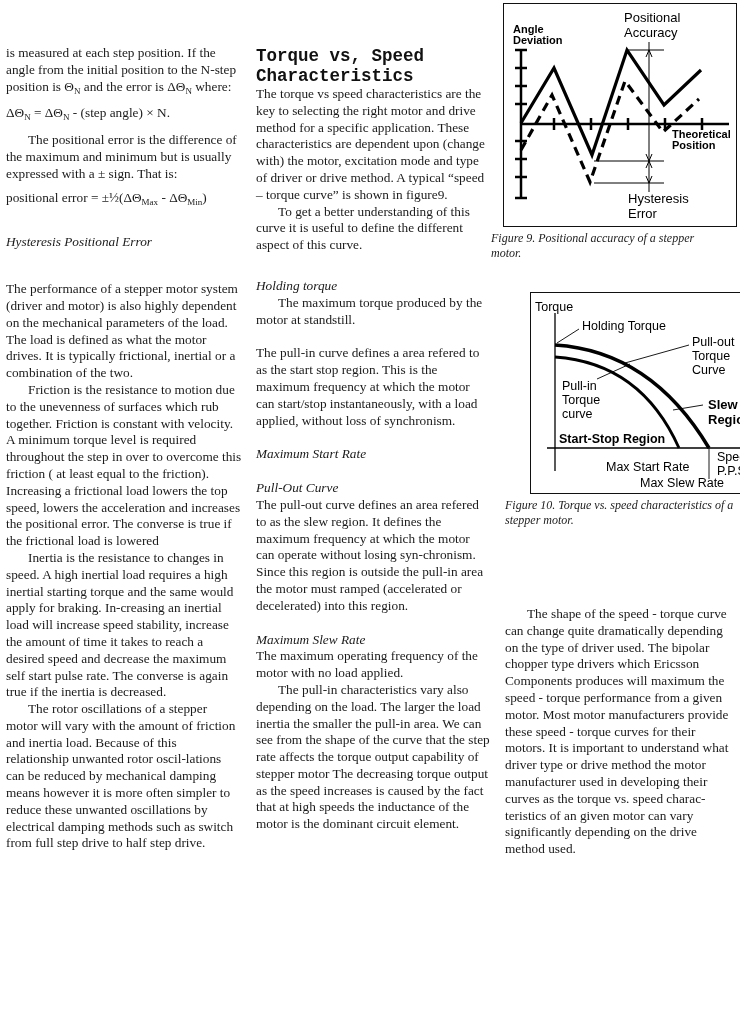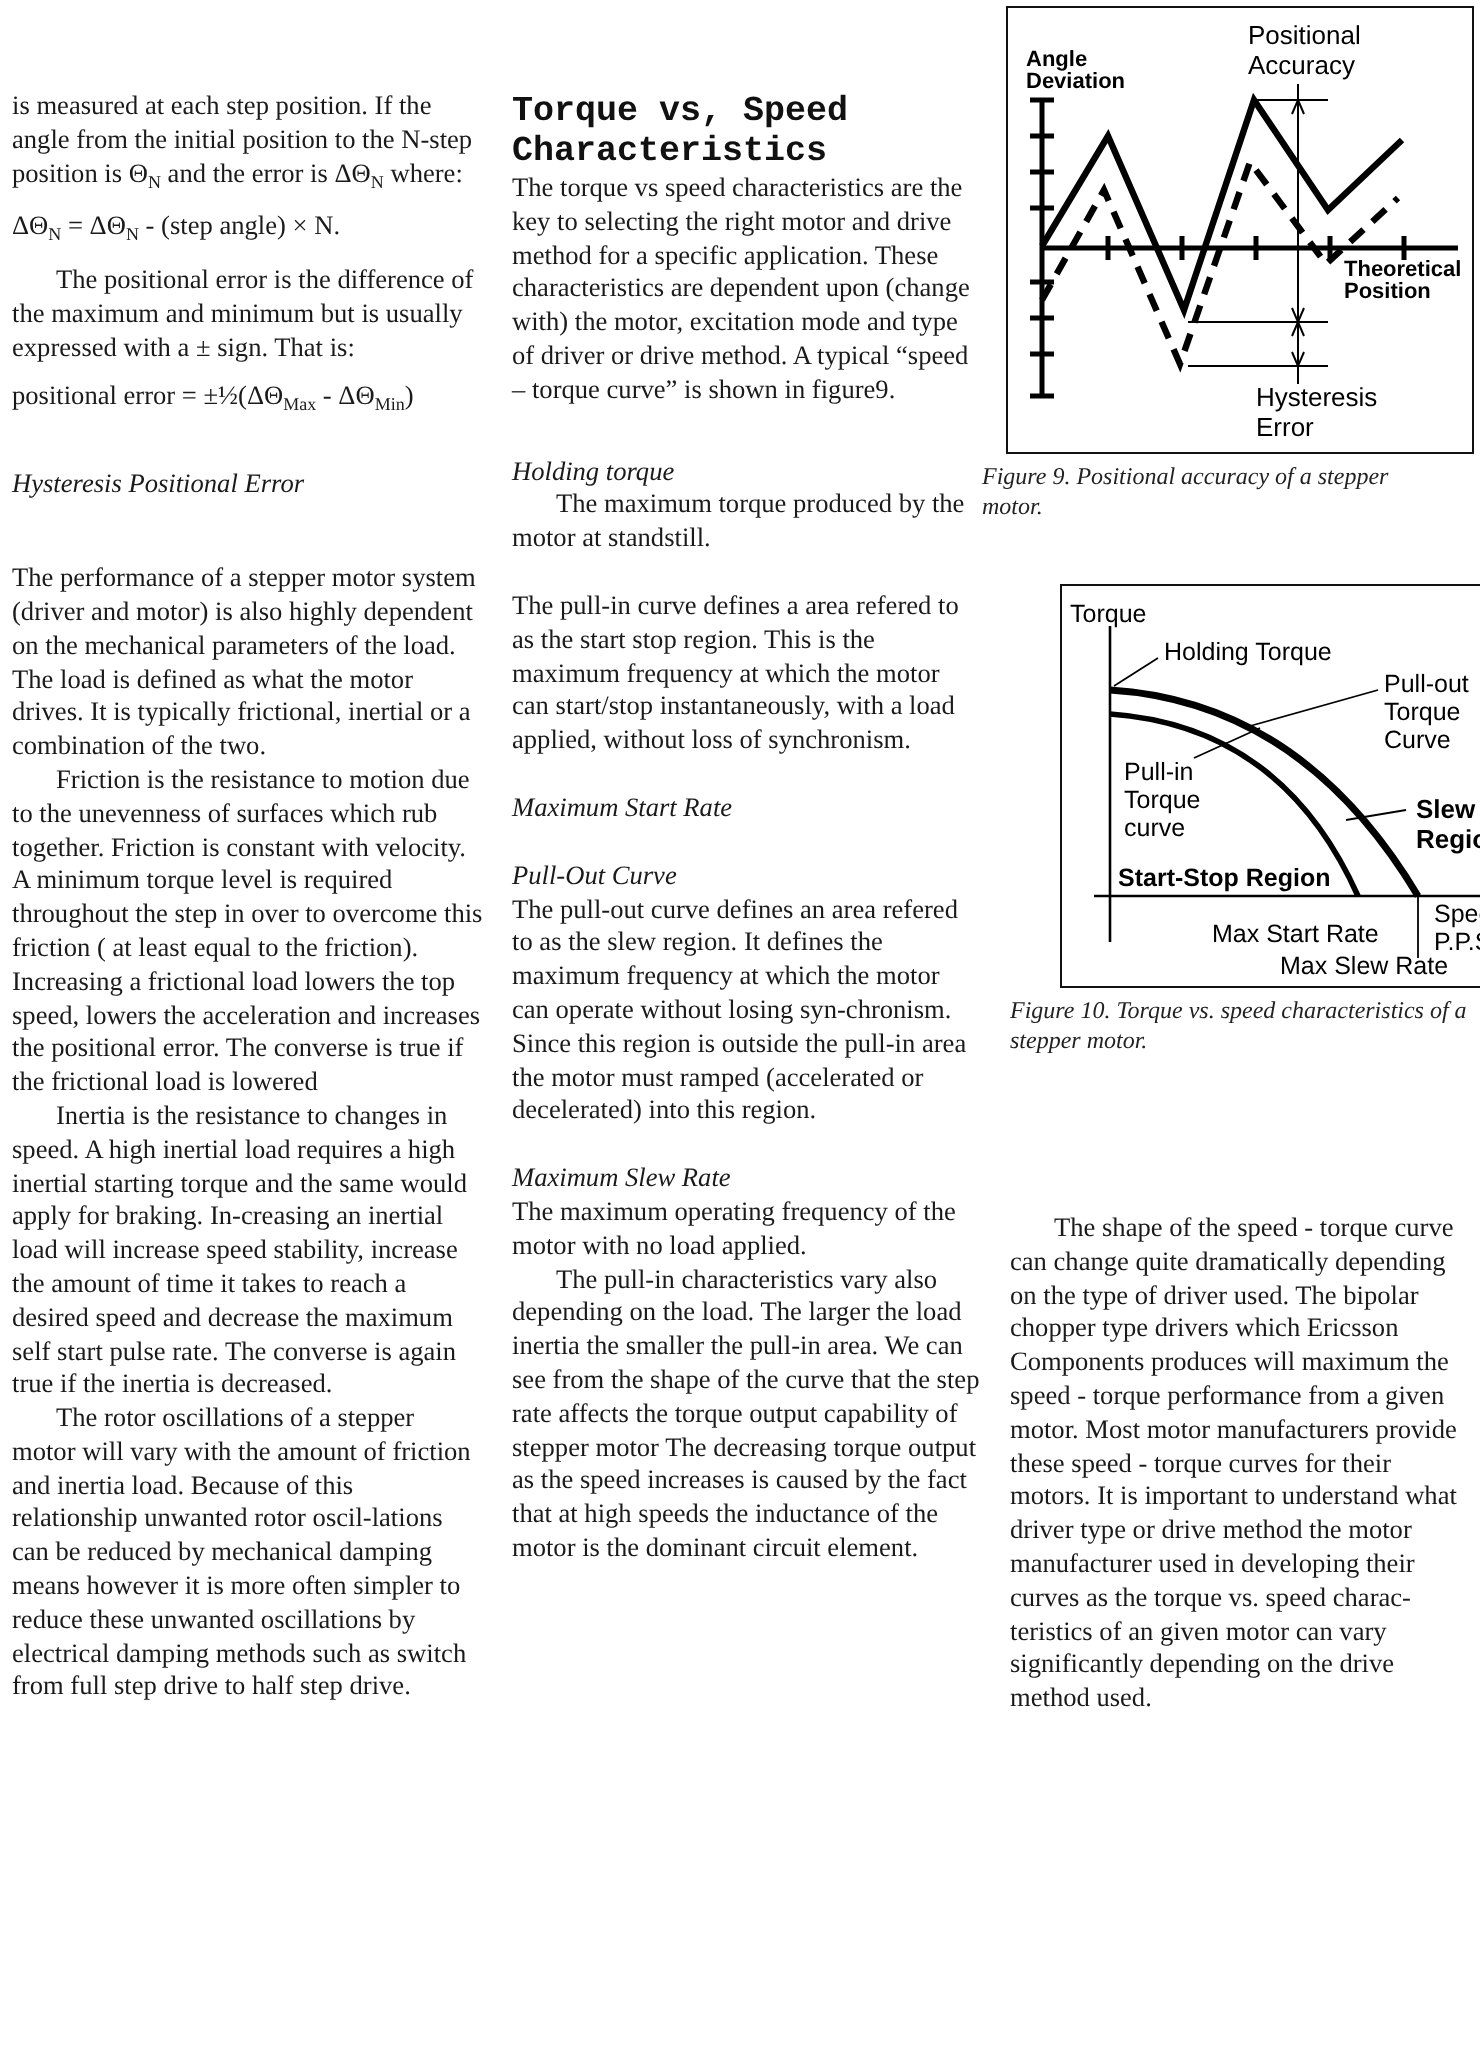--- a/index.html
+++ b/index.html
@@ -34,20 +34,21 @@
   <div style="height:30px"></div>
   <p>The performance of a stepper motor system (driver and motor) is also highly dependent on the mechanical parameters of the load. The load is defined as what the motor drives. It is typically frictional, inertial or a combination of the two.</p>
   <p class="ind">Friction is the resistance to motion due to the unevenness of surfaces which rub together. Friction is constant with velocity. A minimum torque level is required throughout the step in over to overcome this friction ( at least equal to the friction). Increasing a frictional load lowers the top speed, lowers the acceleration and increases the positional error. The converse is true if the frictional load is lowered</p>
   <p class="ind">Inertia is the resistance to changes in speed. A high inertial load requires a high inertial starting torque and the same would apply for braking. In-creasing an inertial load will increase speed stability, increase the amount of time it takes to reach a desired speed and decrease the maximum self start pulse rate. The converse is again true if the inertia is decreased.</p>
   <p class="ind">The rotor oscillations of a stepper motor will vary with the amount of friction and inertia load. Because of this relationship unwanted rotor oscil-lations can be reduced by mechanical damping means however it is more often simpler to reduce these unwanted oscillations by electrical damping methods such as switch from full step drive to half step drive.</p>
 </div>
 
 <div class="col" style="left:256px; width:234px; top:2px;">
   <h2 class="h">Torque vs, Speed Characteristics</h2>
   <p>The torque vs speed characteristics are the key to selecting the right motor and drive method for a specific application. These characteristics are dependent upon (change with) the motor, excitation mode and type of driver or drive method. A typical “speed – torque curve” is shown in figure9.</p>
+  <p class="ind">To get a better understanding of this curve it is useful to define the different aspect of this curve.</p>
   <div class="gap" style="height:24px"></div>
   <p class="sub">Holding torque</p>
   <p class="ind">The maximum torque produced by the motor at standstill.</p>
   <div class="gap"></div>
   <p>The pull-in curve defines a area refered to as the start stop region. This is the maximum frequency at which the motor can start/stop instantaneously, with a load applied, without loss of synchronism.</p>
   <div class="gap"></div>
   <p class="sub">Maximum Start Rate</p>
   <div class="gap"></div>
   <p class="sub">Pull-Out Curve</p>
   <p>The pull-out curve defines an area refered to as the slew region. It defines the maximum frequency at which the motor can operate without losing syn-chronism. Since this region is outside the pull-in area the motor must ramped (accelerated or decelerated) into this region.</p>

